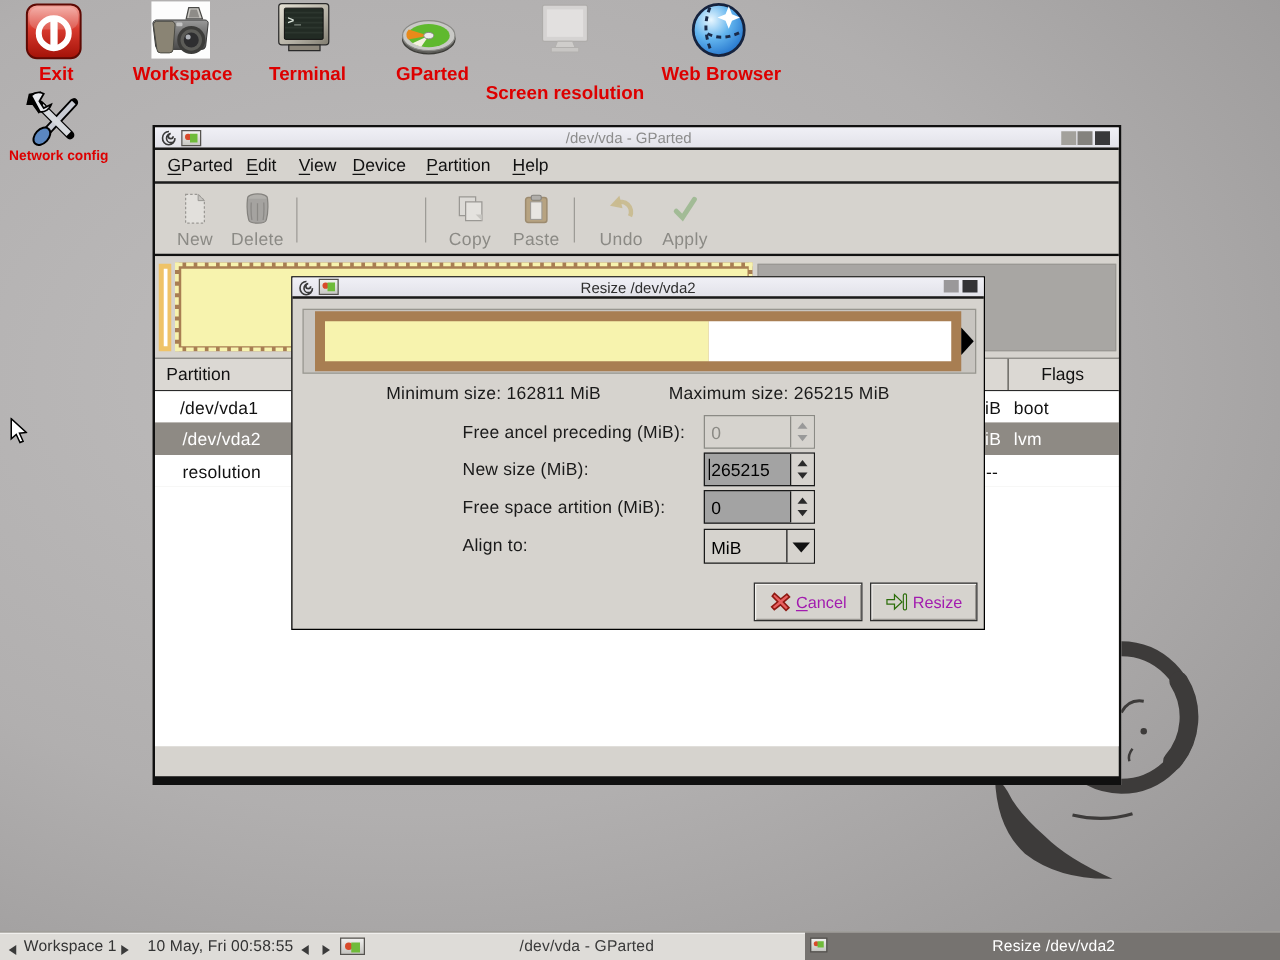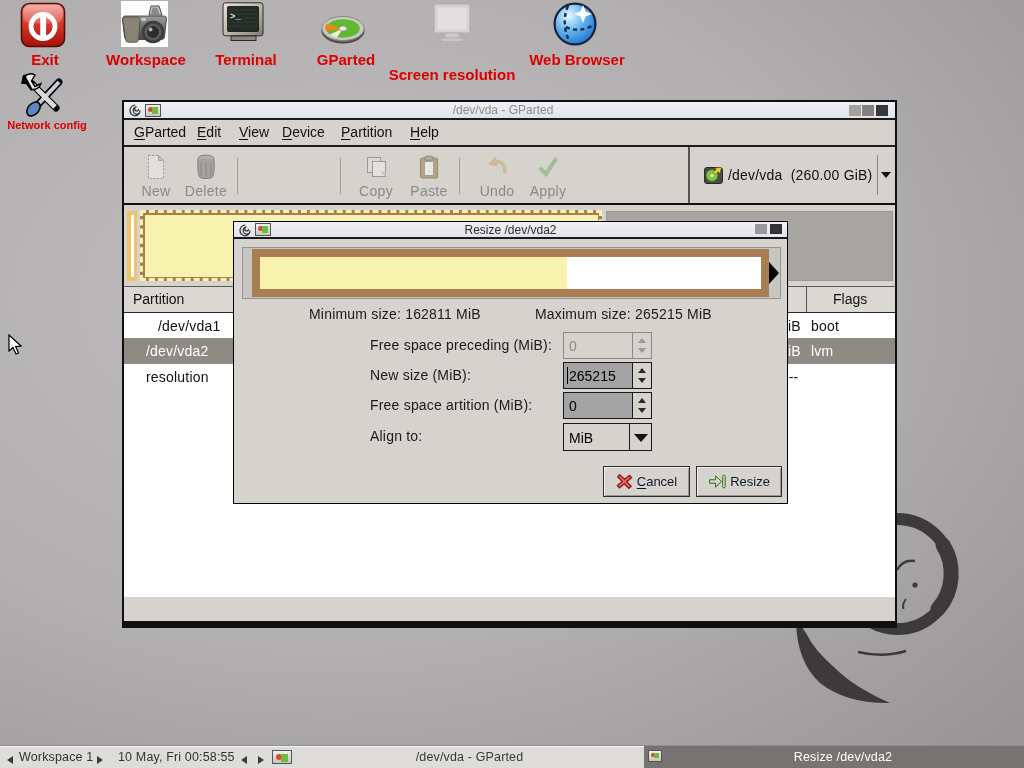--- a/index.html
+++ b/index.html
@@ -60,21 +60,21 @@
 #dialog {
   position:absolute; left:233px; top:221px; width:555px; height:283px;
   border:1px solid #000; background:#d6d3ce; z-index:20; font-size:14px;
 }
 .drow { position:absolute; left:136px; font-size:14px; letter-spacing:0.2px; color:#1a1a1a; }
 .spin { position:absolute; left:329px; width:89px; height:27px; border:1px solid #1a1a1a; background:#a3a3a3; font-size:14px; }
 .spin .sval { position:absolute; left:5px; top:5px; }
 .spinbtns { position:absolute; right:0; top:0; bottom:0; width:19px; border-left:1px solid #1a1a1a; background:#d6d3ce; }
 .sup { position:absolute; left:5px; top:5px; width:0; height:0; border-left:4px solid transparent; border-right:4px solid transparent; border-bottom:5px solid #2a2a2a; }
 .sdn { position:absolute; left:5px; bottom:5px; width:0; height:0; border-left:4px solid transparent; border-right:4px solid transparent; border-top:5px solid #2a2a2a; }
-.btn { position:absolute; height:31px; background:#d6d3ce; border:1px solid #2f2f2f; box-shadow:inset 1px 1px 0 #f4f2ef, inset -1px -1px 0 #9a9792; display:flex; align-items:center; justify-content:center; font-size:13px; color:#0f172a; }
+.btn { position:absolute; height:31px; background:#d6d3ce; border:1px solid #2f2f2f; box-shadow:inset 1px 1px 0 #f4f2ef, inset -1px -1px 0 #9a9792; display:flex; align-items:center; justify-content:center; font-size:13px; color:#a21caf; }
 
 #taskbar { position:absolute; left:0; bottom:0; width:1024px; height:23px; background:#dedcd8; border-top:1px solid #908e8a; box-shadow:inset 0 1px 0 #f6f5f3; z-index:30; font-size:12.5px; letter-spacing:0.15px; color:#333; }
 .tri-l { display:inline-block; width:0; height:0; border-top:4px solid transparent; border-bottom:4px solid transparent; border-right:6px solid #3a3a3a; }
 .tri-r { display:inline-block; width:0; height:0; border-top:4px solid transparent; border-bottom:4px solid transparent; border-left:6px solid #3a3a3a; }
 </style>
 </head>
 <body>
 
 <svg class="abs" style="left:740px;top:455px;z-index:1" width="300" height="280" viewBox="0 0 300 280">
   <g fill="none" stroke="#3d3b3a">
@@ -245,49 +245,38 @@
       <svg width="24" height="24" viewBox="0 0 24 24">
             <path d="M19,18 A8,8 0 0 0 8,7.5" fill="none" stroke="#c9ba8e" stroke-width="3.6" opacity="0.9"></path>
             <path d="M10.5,1.5 L3,9.5 L13,11.5 z" fill="#c9ba8e" opacity="0.95"></path>
           </svg>
     </div>Undo</div>
     <div class="tbitem" style="left:400px;width:48px"><div class="ticon">
       <svg width="24" height="24" viewBox="0 0 24 24">
             <path d="M5,14 L10,19 L19.5,4.5" fill="none" stroke="#9cb890" stroke-width="4" stroke-linecap="round" opacity="0.9"></path>
           </svg>
     </div>Apply</div>
-    <div id="devcombo">
-      <svg style="margin-left:14px" width="19" height="17" viewBox="0 0 19 17">
-          <rect x="0.5" y="0.5" width="18" height="16" rx="2.5" fill="#47494a" stroke="#26282a"></rect>
-          <circle cx="8" cy="8.5" r="6" fill="#85c440" stroke="#3f6b1a"></circle>
-          <circle cx="8" cy="8.5" r="1.6" fill="#e8f4dc"></circle>
-          <path d="M11,1 l6.5,-0.5 l-2,6 l-1.5,-1.8 l-3,2.6 l-1.8,-2 l3.2,-2.6 z" fill="#f0d23c" stroke="#7a6a10" stroke-width="0.6"></path>
-        </svg>
-      <span style="margin-left:5px;font-size:14px;letter-spacing:0.2px;color:#111">/dev/vda&nbsp; (260.00 GiB)</span>
-      <i style="position:absolute;right:17px;top:8px;bottom:8px;width:1px;background:#8a8884"></i>
-      <i style="position:absolute;right:4px;top:25px;width:0;height:0;border-left:5.5px solid transparent;border-right:5.5px solid transparent;border-top:6.5px solid #111"></i>
-    </div>
   </div>
   <div id="pcanvas">
     <div class="pv1">
         <i></i>
       </div>
     <div class="pv2">
         <i></i>
       </div>
     <div class="pv3"></div>
   </div>
   <div id="ptable">
     <div class="thead">
         <span style="position:absolute;left:9px;top:4px">Partition</span>
         <span style="position:absolute;left:709px;top:4px">Flags</span>
         <i style="position:absolute;left:682px;top:0;bottom:0;width:1px;background:#55534f"></i>
       </div>
     <div class="trow">
-        <span style="position:absolute;left:34px;top:5px">/dev/vda1</span>
+        <span style="position:absolute;left:20px;top:5px">/dev/vda1</span>
         <span style="position:absolute;left:664px;top:5px">iB</span>
         <span style="position:absolute;left:687px;top:5px">boot</span>
       </div>
     <div class="trow sel">
         <span style="position:absolute;left:22px;top:5px">/dev/vda2</span>
         <span style="position:absolute;left:664px;top:5px">iB</span>
         <span style="position:absolute;left:687px;top:5px">lvm</span>
       </div>
     <div class="trow">
         <span style="position:absolute;left:22px;top:5px">resolution</span>
@@ -312,21 +301,21 @@
 
   <div style="position:absolute;left:8px;top:25px;width:539px;height:52px;border:1px solid #989690;background:#c8c5c0;">
     <div style="position:absolute;left:9px;top:1px;width:517px;height:48px;background:#a87e52;">
       <div style="position:absolute;left:8px;top:8px;width:307px;height:32px;background:#f7f3ae"></div>
       <div style="position:absolute;left:315px;top:8px;width:194px;height:32px;background:#fff"></div>
     </div>
     <div style="position:absolute;left:526px;top:14px;width:0;height:0;border-top:11px solid transparent;border-bottom:11px solid transparent;border-left:10px solid #000"></div>
   </div>
   <div class="drow" style="left:75px;top:84px">Minimum size: 162811 MiB</div>
   <div class="drow" style="left:301px;top:84px">Maximum size: 265215 MiB</div>
-  <div class="drow" style="top:115px">Free space preceding (MiB):</div>
+  <div class="drow" style="top:115px">Free ancel preceding (MiB):</div>
   <div class="drow" style="top:145px">New size (MiB):</div>
   <div class="drow" style="top:175px">Free space artition (MiB):</div>
   <div class="drow" style="top:206px">Align to:</div>
   <div class="spin" style="top:110px;background:#d6d3ce;color:#8b8a85;border-color:#8b8a85">
       <span class="sval">0</span>
       <span class="spinbtns" style="border-color:#8b8a85">
         <i class="sup" style="border-bottom-color:#999"></i>
         <i class="sdn" style="border-top-color:#999"></i>
       </span>
     </div>

